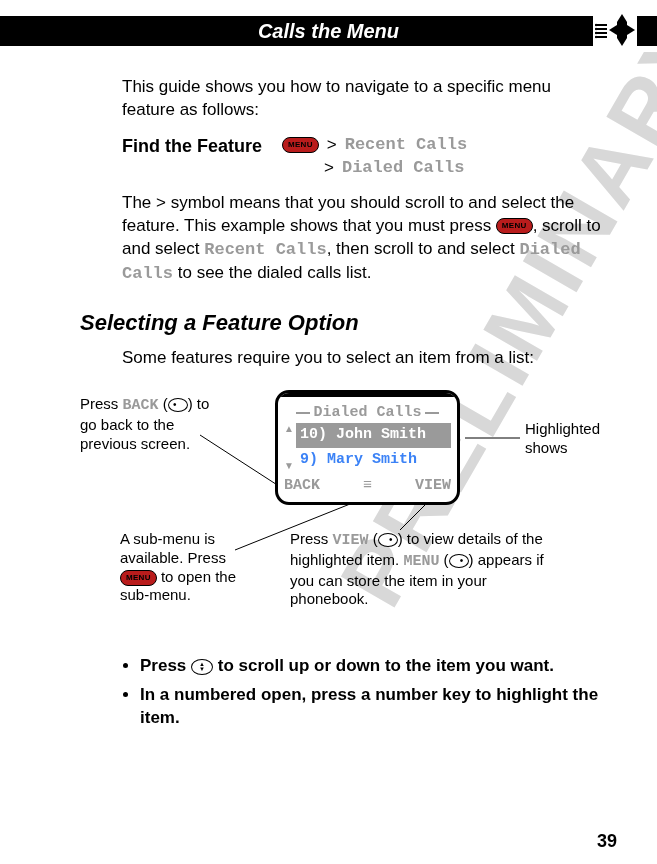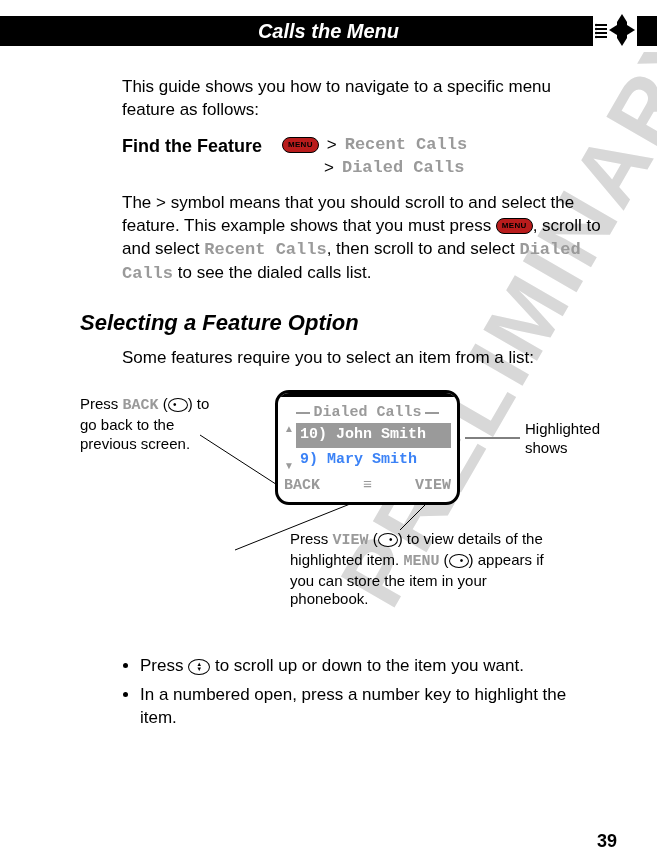--- a/index.html
+++ b/index.html
@@ -195,20 +195,21 @@
   .callout {
     position: absolute;
     font-size: 15px;
     line-height: 1.25;
   }
   .callout .mono { font-size: 15px; }
   svg.lines { position: absolute; top:0; left:0; width:100%; height:100%; pointer-events:none; }
   ul.bullets {
     margin: 25px 0;
     padding-left: 30px;
+    font-weight: bold;
   }
   ul.bullets li { margin: 6px 0; }
   .page-num {
     position: absolute;
     bottom: 12px;
     right: 40px;
     font-weight: bold;
     font-size: 18px;
   }
 </style>
@@ -302,20 +303,23 @@
     </div>
 
     <div class="callout" style="left:0; top:15px; width:150px;">
       <span>Press </span><span class="mono">BACK</span><span> (</span><span class="soft-key left"></span><span>) to go back to the previous screen.</span>
     </div>
 
     <div class="callout" style="left:445px; top:40px; width:110px;">
       <span>Highlighted shows</span>
     </div>
 
+    <div class="callout" style="left:40px; top:150px; width:140px;">
+      <span>A sub-menu is available. Press </span><span class="menu-key">MENU</span><span> to open the sub-menu.</span>
+    </div>
 
     <div class="callout" style="left:210px; top:150px; width:265px;">
       <span>Press </span><span class="mono">VIEW</span><span> (</span><span class="soft-key right"></span><span>) to view details of the highlighted item. </span><span class="mono">MENU</span><span> (</span><span class="soft-key right"></span><span>) appears if you can store the item in your phonebook.</span>
     </div>
 
   </div>
 
 
   <ul class="bullets">
     <li>

